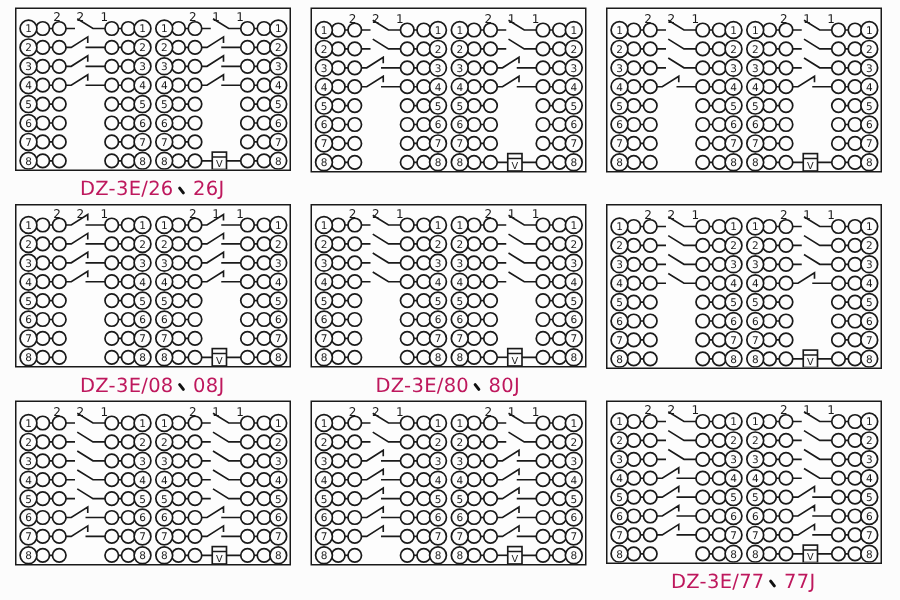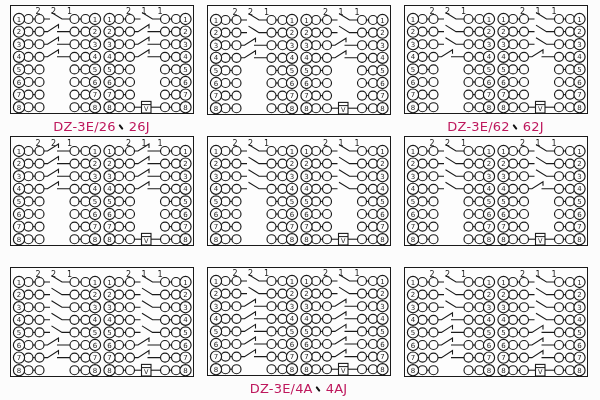--- a/index.html
+++ b/index.html
@@ -710,25 +710,20 @@
               <circle cx="154" cy="101.2" r="4.5" fill="#fdfdfd" stroke="#1a1a1a" stroke-width="1.15"></circle>
               <circle cx="165" cy="101.2" r="4.5" fill="#fdfdfd" stroke="#1a1a1a" stroke-width="1.15"></circle>
               <circle cx="98.5" cy="101.2" r="5.6" fill="#fdfdfd" stroke="#1a1a1a" stroke-width="1.15"></circle>
               <text x="98.5" y="103.8" font-size="7" text-anchor="middle">8</text>
               <circle cx="174.5" cy="101.2" r="5.6" fill="#fdfdfd" stroke="#1a1a1a" stroke-width="1.15"></circle>
               <text x="174.5" y="103.8" font-size="7" text-anchor="middle">8</text>
             </g>
           </g>
         </svg>
       </div>
-      <div class="caption">
-        <span>DZ-3E/62</span>
-        <span class="cjk-comma"></span>
-        <span>62J</span>
-      </div>
     </div>
     <div class="panel">
       <div class="box">
         <svg width="181" height="107" viewBox="0 0 181 107">
           <g>
             <text x="27" y="8" font-size="8" text-anchor="middle">2</text>
             <text x="42.5" y="8" font-size="8" text-anchor="middle">2</text>
             <text x="58.5" y="8" font-size="8" text-anchor="middle">1</text>
             <g>
               <line x1="17.5" y1="13" x2="28.5" y2="13" stroke="#1a1a1a" stroke-width="1.1"></line>
@@ -938,20 +933,25 @@
               <circle cx="154" cy="101.2" r="4.5" fill="#fdfdfd" stroke="#1a1a1a" stroke-width="1.15"></circle>
               <circle cx="165" cy="101.2" r="4.5" fill="#fdfdfd" stroke="#1a1a1a" stroke-width="1.15"></circle>
               <circle cx="98.5" cy="101.2" r="5.6" fill="#fdfdfd" stroke="#1a1a1a" stroke-width="1.15"></circle>
               <text x="98.5" y="103.8" font-size="7" text-anchor="middle">8</text>
               <circle cx="174.5" cy="101.2" r="5.6" fill="#fdfdfd" stroke="#1a1a1a" stroke-width="1.15"></circle>
               <text x="174.5" y="103.8" font-size="7" text-anchor="middle">8</text>
             </g>
           </g>
         </svg>
       </div>
+      <div class="caption">
+        <span>DZ-3E/08</span>
+        <span class="cjk-comma"></span>
+        <span>08J</span>
+      </div>
     </div>
     <div class="panel">
       <div class="box">
         <svg width="181" height="107" viewBox="0 0 181 107">
           <g>
             <text x="27" y="8" font-size="8" text-anchor="middle">2</text>
             <text x="42.5" y="8" font-size="8" text-anchor="middle">2</text>
             <text x="58.5" y="8" font-size="8" text-anchor="middle">1</text>
             <g>
               <line x1="17.5" y1="13" x2="28.5" y2="13" stroke="#1a1a1a" stroke-width="1.1"></line>
@@ -1161,20 +1161,25 @@
               <circle cx="154" cy="101.2" r="4.5" fill="#fdfdfd" stroke="#1a1a1a" stroke-width="1.15"></circle>
               <circle cx="165" cy="101.2" r="4.5" fill="#fdfdfd" stroke="#1a1a1a" stroke-width="1.15"></circle>
               <circle cx="98.5" cy="101.2" r="5.6" fill="#fdfdfd" stroke="#1a1a1a" stroke-width="1.15"></circle>
               <text x="98.5" y="103.8" font-size="7" text-anchor="middle">8</text>
               <circle cx="174.5" cy="101.2" r="5.6" fill="#fdfdfd" stroke="#1a1a1a" stroke-width="1.15"></circle>
               <text x="174.5" y="103.8" font-size="7" text-anchor="middle">8</text>
             </g>
           </g>
         </svg>
       </div>
+      <div class="caption">
+        <span>DZ-3E/80</span>
+        <span class="cjk-comma"></span>
+        <span>80J</span>
+      </div>
     </div>
     <div class="panel">
       <div class="box">
         <svg width="181" height="107" viewBox="0 0 181 107">
           <g>
             <text x="27" y="8" font-size="8" text-anchor="middle">2</text>
             <text x="42.5" y="8" font-size="8" text-anchor="middle">2</text>
             <text x="58.5" y="8" font-size="8" text-anchor="middle">1</text>
             <g>
               <line x1="17.5" y1="13" x2="28.5" y2="13" stroke="#1a1a1a" stroke-width="1.1"></line>
@@ -1842,25 +1847,20 @@
               <circle cx="154" cy="101.2" r="4.5" fill="#fdfdfd" stroke="#1a1a1a" stroke-width="1.15"></circle>
               <circle cx="165" cy="101.2" r="4.5" fill="#fdfdfd" stroke="#1a1a1a" stroke-width="1.15"></circle>
               <circle cx="98.5" cy="101.2" r="5.6" fill="#fdfdfd" stroke="#1a1a1a" stroke-width="1.15"></circle>
               <text x="98.5" y="103.8" font-size="7" text-anchor="middle">8</text>
               <circle cx="174.5" cy="101.2" r="5.6" fill="#fdfdfd" stroke="#1a1a1a" stroke-width="1.15"></circle>
               <text x="174.5" y="103.8" font-size="7" text-anchor="middle">8</text>
             </g>
           </g>
         </svg>
       </div>
-      <div class="caption">
-        <span>DZ-3E/4A</span>
-        <span class="cjk-comma"></span>
-        <span>4AJ</span>
-      </div>
     </div>
     <div class="panel">
       <div class="box">
         <svg width="181" height="107" viewBox="0 0 181 107">
           <g>
             <text x="27" y="8" font-size="8" text-anchor="middle">2</text>
             <text x="42.5" y="8" font-size="8" text-anchor="middle">2</text>
             <text x="58.5" y="8" font-size="8" text-anchor="middle">1</text>
             <g>
               <line x1="17.5" y1="13" x2="28.5" y2="13" stroke="#1a1a1a" stroke-width="1.1"></line>
@@ -2076,14 +2076,19 @@
               <circle cx="154" cy="101.2" r="4.5" fill="#fdfdfd" stroke="#1a1a1a" stroke-width="1.15"></circle>
               <circle cx="165" cy="101.2" r="4.5" fill="#fdfdfd" stroke="#1a1a1a" stroke-width="1.15"></circle>
               <circle cx="98.5" cy="101.2" r="5.6" fill="#fdfdfd" stroke="#1a1a1a" stroke-width="1.15"></circle>
               <text x="98.5" y="103.8" font-size="7" text-anchor="middle">8</text>
               <circle cx="174.5" cy="101.2" r="5.6" fill="#fdfdfd" stroke="#1a1a1a" stroke-width="1.15"></circle>
               <text x="174.5" y="103.8" font-size="7" text-anchor="middle">8</text>
             </g>
           </g>
         </svg>
       </div>
+      <div class="caption">
+        <span>DZ-3E/77</span>
+        <span class="cjk-comma"></span>
+        <span>77J</span>
+      </div>
     </div>
   </div>
 
 </body></html>

